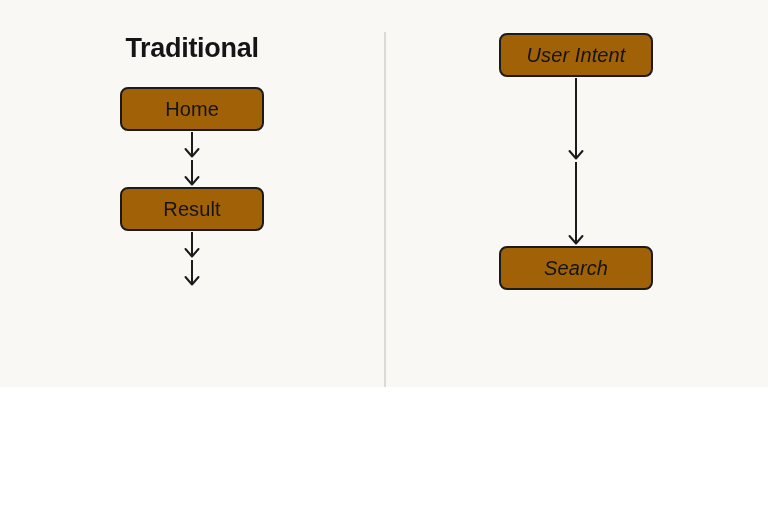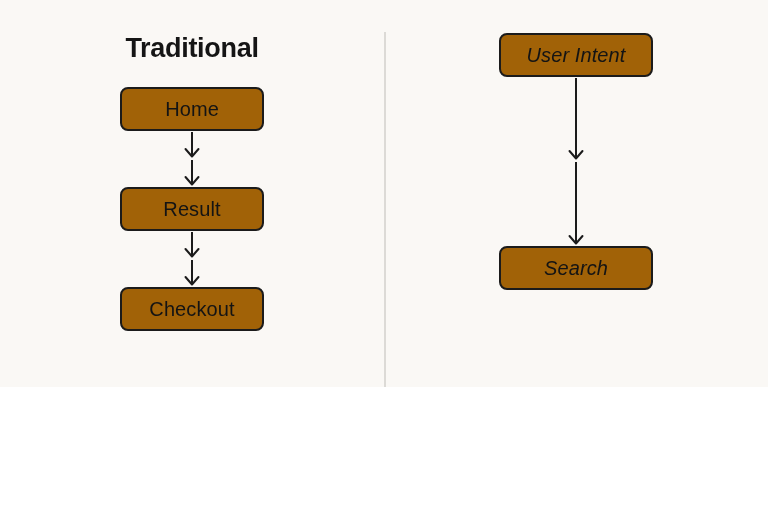--- a/index.html
+++ b/index.html
@@ -95,21 +95,20 @@
       <line x1="10" y1="1" x2="10" y2="24" stroke="#1b1b1b" stroke-width="2"></line>
       <polyline points="3.5,18 10,25.5 16.5,18" fill="none" stroke="#1b1b1b" stroke-width="2" stroke-linecap="round" stroke-linejoin="round"></polyline>
     </svg>
 
 
     <svg class="arrow" width="20" height="28" viewBox="0 0 20 28">
       <line x1="10" y1="1" x2="10" y2="24" stroke="#1b1b1b" stroke-width="2"></line>
       <polyline points="3.5,18 10,25.5 16.5,18" fill="none" stroke="#1b1b1b" stroke-width="2" stroke-linecap="round" stroke-linejoin="round"></polyline>
     </svg>
 
-    <div class="node node-sm">Checkout</div>
   </section>
 
   <section class="col col-right">
 
     <div class="node node-lg">User Intent</div>
 
     <svg class="arrow" width="20" height="84" viewBox="0 0 20 84">
       <line x1="10" y1="1" x2="10" y2="80" stroke="#1b1b1b" stroke-width="2"></line>
       <polyline points="3.5,74 10,81.5 16.5,74" fill="none" stroke="#1b1b1b" stroke-width="2" stroke-linecap="round" stroke-linejoin="round"></polyline>
     </svg>

